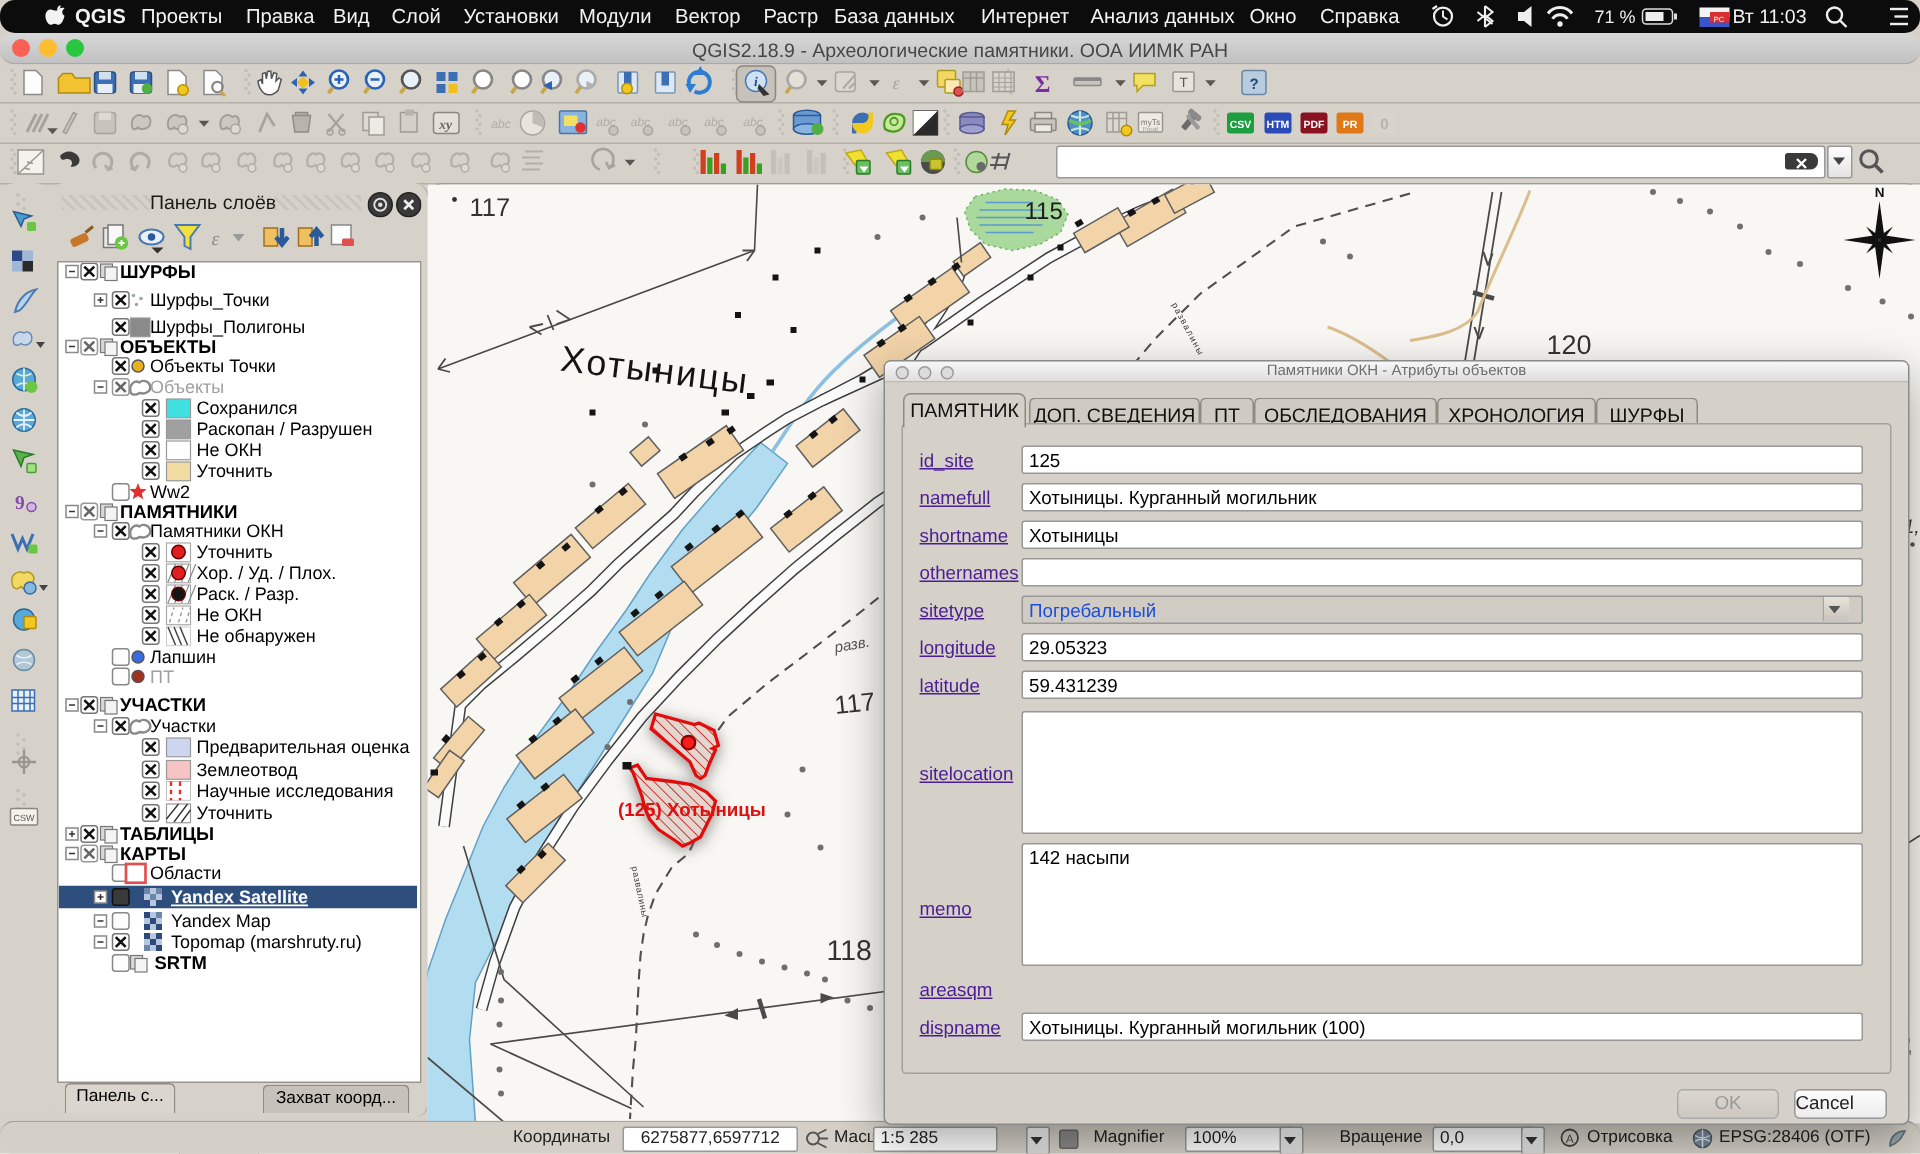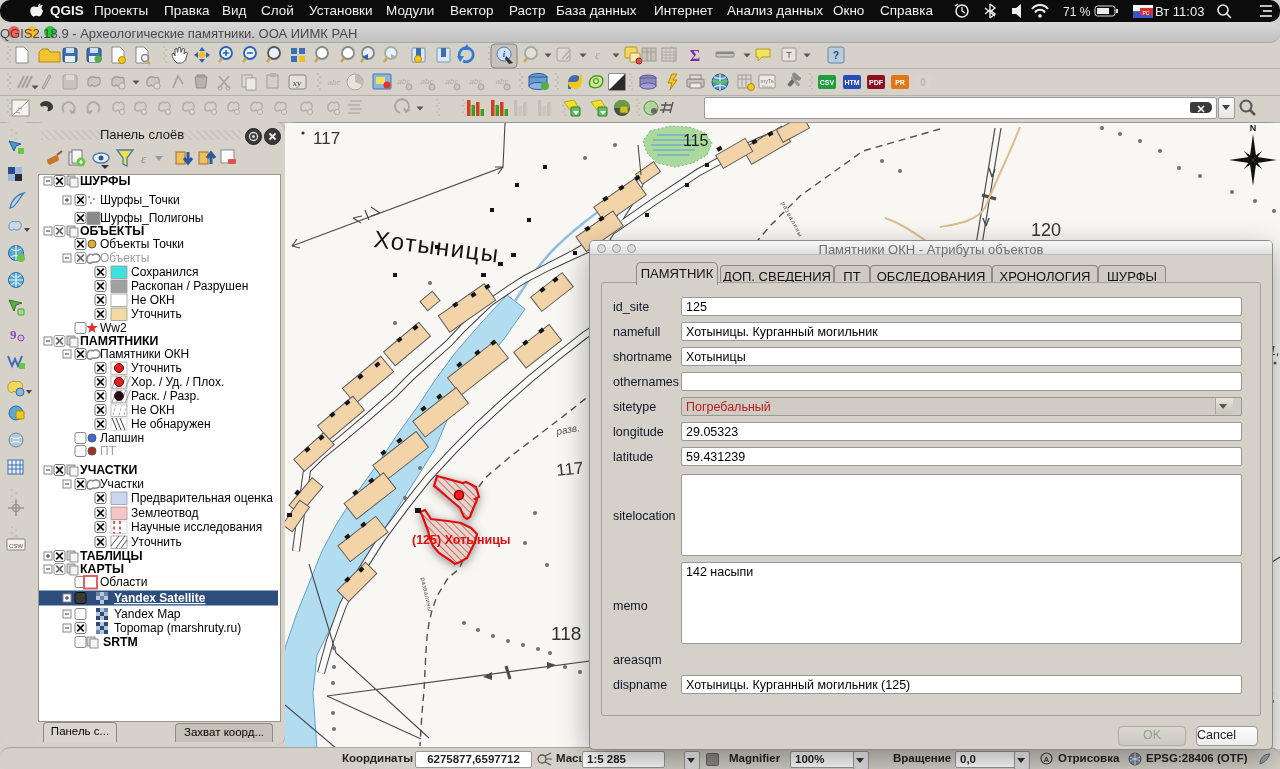--- a/index.html
+++ b/index.html
@@ -2,38 +2,38 @@
 <html><head>
 <meta charset="utf-8">
 <style>
 html,body{margin:0;padding:0;}
 body{font-family:"Liberation Sans",sans-serif;width:1280px;height:769px;overflow:hidden;position:relative;background:#d5d1c8;}
 .abs{position:absolute;border-radius:10px;}
 #menubar{left:0;top:0;width:1280px;height:22px;background:#0c0c0c;color:#f2f2f2;font-size:13.5px;}
 #menubar span{position:absolute;top:3px;white-space:nowrap;}
 #titlebar{left:0;top:22px;width:1280px;height:20px;background:linear-gradient(#d8d8d8,#c1c1c1);border-bottom:1px solid #a8a8a8;}
 .tl{position:absolute;top:25.5px;width:12px;height:12px;border-radius:50%;}
-#wtitle{left:0;top:26px;width:1280px;font-size:13px;color:#474747;}
+#wtitle{left:0;top:26px;width:1280px;text-align:center;font-size:13px;color:#474747;}
 #toolbars{left:0;top:43px;width:1280px;height:79px;background:#d6d2c9;}
 .trow{position:absolute;left:0;width:1280px;height:26px;border-bottom:1px solid #b4b0a8;}
 #lefttools{left:0;top:122px;width:33px;height:623px;background:#d6d2c9;}
 #panel{left:33px;top:122px;width:252px;height:623px;background:#d6d2c9;border-right:1px solid #b0aca4;}
 #ptitle{position:absolute;left:0;top:5px;width:100%;padding-right:34px;box-sizing:border-box;text-align:center;font-size:13px;color:#1a1a1a;}
 #tree{position:absolute;left:5px;top:52px;width:241px;height:546px;background:#fff;border:1px solid #9a968e;font-size:12.5px;overflow:hidden;}
 #ptabs{position:absolute;left:2px;top:600px;width:248px;height:18px;font-size:11.5px;}
 #map{left:285px;top:122px;width:995px;height:626px;background:#f7f6f2;border-top:1px solid #9a9a9a;}
 #dialog{left:589px;top:240px;width:682px;height:508px;background:#d5d1c8;border:1px solid #8a8a8a;border-radius:5px 5px 5px 5px;box-shadow:0 10px 30px rgba(0,0,0,.35);}
 #dtitle{position:absolute;left:0;top:0;width:100%;height:13px;background:linear-gradient(#f7f7f7,#dedede);border-bottom:1px solid #bbb;border-radius:4px 4px 0 0;}
 .dc{position:absolute;top:2.5px;width:7px;height:7px;border-radius:50%;background:#dcdcdc;border:1px solid #999;}
-#dtext{position:absolute;top:1px;width:100%;text-align:center;font-size:13px;color:#6e6e6e;}
-.tab{position:absolute;top:24px;height:16px;background:#cfcbc2;border:1px solid #8f8b83;border-bottom:none;border-radius:4px 4px 0 0;font-size:13px;text-align:center;padding-top:3px;color:#111;margin-left:34px;}
+#dtext{position:absolute;top:1px;width:100%;text-align:center;font-size:10px;color:#6e6e6e;}
+.tab{position:absolute;top:24px;height:16px;background:#cfcbc2;border:1px solid #8f8b83;border-bottom:none;border-radius:4px 4px 0 0;font-size:13px;text-align:center;padding-top:3px;color:#111;}
 #dframe{position:absolute;left:11px;top:41px;width:658px;height:432px;border:1px solid #a5a19a;border-radius:3px;background:#d5d1c8;}
-.flabel{position:absolute;font-size:12.5px;color:#0f172a;}
+.flabel{position:absolute;font-size:12.5px;color:#4c1d95;text-decoration:underline;}
 .finput{position:absolute;left:91px;width:551px;height:13px;background:#fff;border:1px solid #989898;border-radius:2px;font-size:12.5px;padding:2px 4px;color:#000;}
-#statusbar{left:0;top:747px;width:1280px;height:22px;background:#d4d0c7;border-top:1px solid #a9a59d;font-size:11.5px;color:#222;font-weight:bold;}
+#statusbar{left:0;top:747px;width:1280px;height:22px;background:#d4d0c7;border-top:1px solid #a9a59d;font-size:11.5px;color:#222;}
 .sb{position:absolute;top:4px;}
 .sinput{position:absolute;top:2px;height:13px;background:#fff;border:1px solid #999;border-radius:2px;font-size:11.5px;padding:1px 4px;}
 </style>
 </head>
 <body>
 <div class="abs" id="menubar">
   <svg width="16" height="18" style="position:absolute;left:30px;top:2px">
       <path d="M8,5 c1.5,-2 4,-2 5,-1.5 c-2,1.5 -2,4 0,5 c-0.5,2.5 -2,6 -4,6 c-1,0 -1.5,-0.7 -2.6,-0.7 c-1,0 -1.6,0.7 -2.6,0.7 c-2,0 -4,-4 -3.4,-7 c0.5,-2.5 2.5,-3.5 4,-3 c1,0.3 1.6,0.5 2.6,0.5z" fill="#f2f2f2"></path>
       <path d="M8,4.5 c0,-1.5 1,-2.8 2.4,-3 c0.2,1.5 -1,3 -2.4,3z" fill="#f2f2f2"></path>
     </svg>
@@ -1141,29 +1141,29 @@
   <div id="dframe"></div>
   <div class="flabel" style="left:23px;top:59px">id_site</div>
   <div class="finput" style="top:56px">125</div>
   <div class="flabel" style="left:23px;top:84px">namefull</div>
   <div class="finput" style="top:81px">Хотыницы. Курганный могильник</div>
   <div class="flabel" style="left:23px;top:109px">shortname</div>
   <div class="finput" style="top:106px">Хотыницы</div>
   <div class="flabel" style="left:23px;top:134px">othernames</div>
   <div class="finput" style="top:131px"></div>
   <div class="flabel" style="left:23px;top:159px">sitetype</div>
-  <div class="finput" style="top:156px;background:#d0ccc4;color:#b91c1c;">Погребальный</div>
+  <div class="finput" style="top:156px;background:#d0ccc4;color:#1d4ed8;">Погребальный</div>
   <div style="position:absolute;left:625px;top:157px;width:17px;height:16px;background:linear-gradient(#e8e4dc,#c8c4bc);border-left:1px solid #a8a49c;border-radius:0 2px 2px 0;"></div>
   <div style="position:absolute;left:629px;top:163px;width:0;height:0;border-left:4.5px solid transparent;border-right:4.5px solid transparent;border-top:5px solid #555;"></div>
   <div class="flabel" style="left:23px;top:184px">longitude</div>
   <div class="finput" style="top:181px">29.05323</div>
   <div class="flabel" style="left:23px;top:209px">latitude</div>
   <div class="finput" style="top:206px">59.431239</div>
   <div class="flabel" style="left:23px;top:268px">sitelocation</div>
   <div class="finput" style="top:233px;height:76px;"></div>
   <div class="flabel" style="left:23px;top:358px">memo</div>
   <div class="finput" style="top:321px;height:76px;">142 насыпи</div>
   <div class="flabel" style="left:23px;top:412px">areasqm</div>
   <div class="flabel" style="left:23px;top:437px">dispname</div>
-  <div class="finput" style="top:434px">Хотыницы. Курганный могильник (125)</div>
+  <div class="finput" style="top:434px">Хотыницы. Курганный могильник (100)</div>
   <div style="position:absolute;right:86px;bottom:3px;width:66px;height:17px;border:1px solid #aaa;border-radius:4px;background:linear-gradient(#dcd8d0,#ccc8c0);text-align:center;font-size:12.5px;color:#9a9a9a;padding-top:1px;">OK</div>
   <div style="position:absolute;right:14px;bottom:3px;width:60px;height:17px;border:1px solid #999;border-radius:4px;background:linear-gradient(#fdfdfd,#ececec);font-size:12.5px;color:#222;padding-top:1px;margin-left:16px;">Cancel</div>
 </div>
 
 </body></html>

